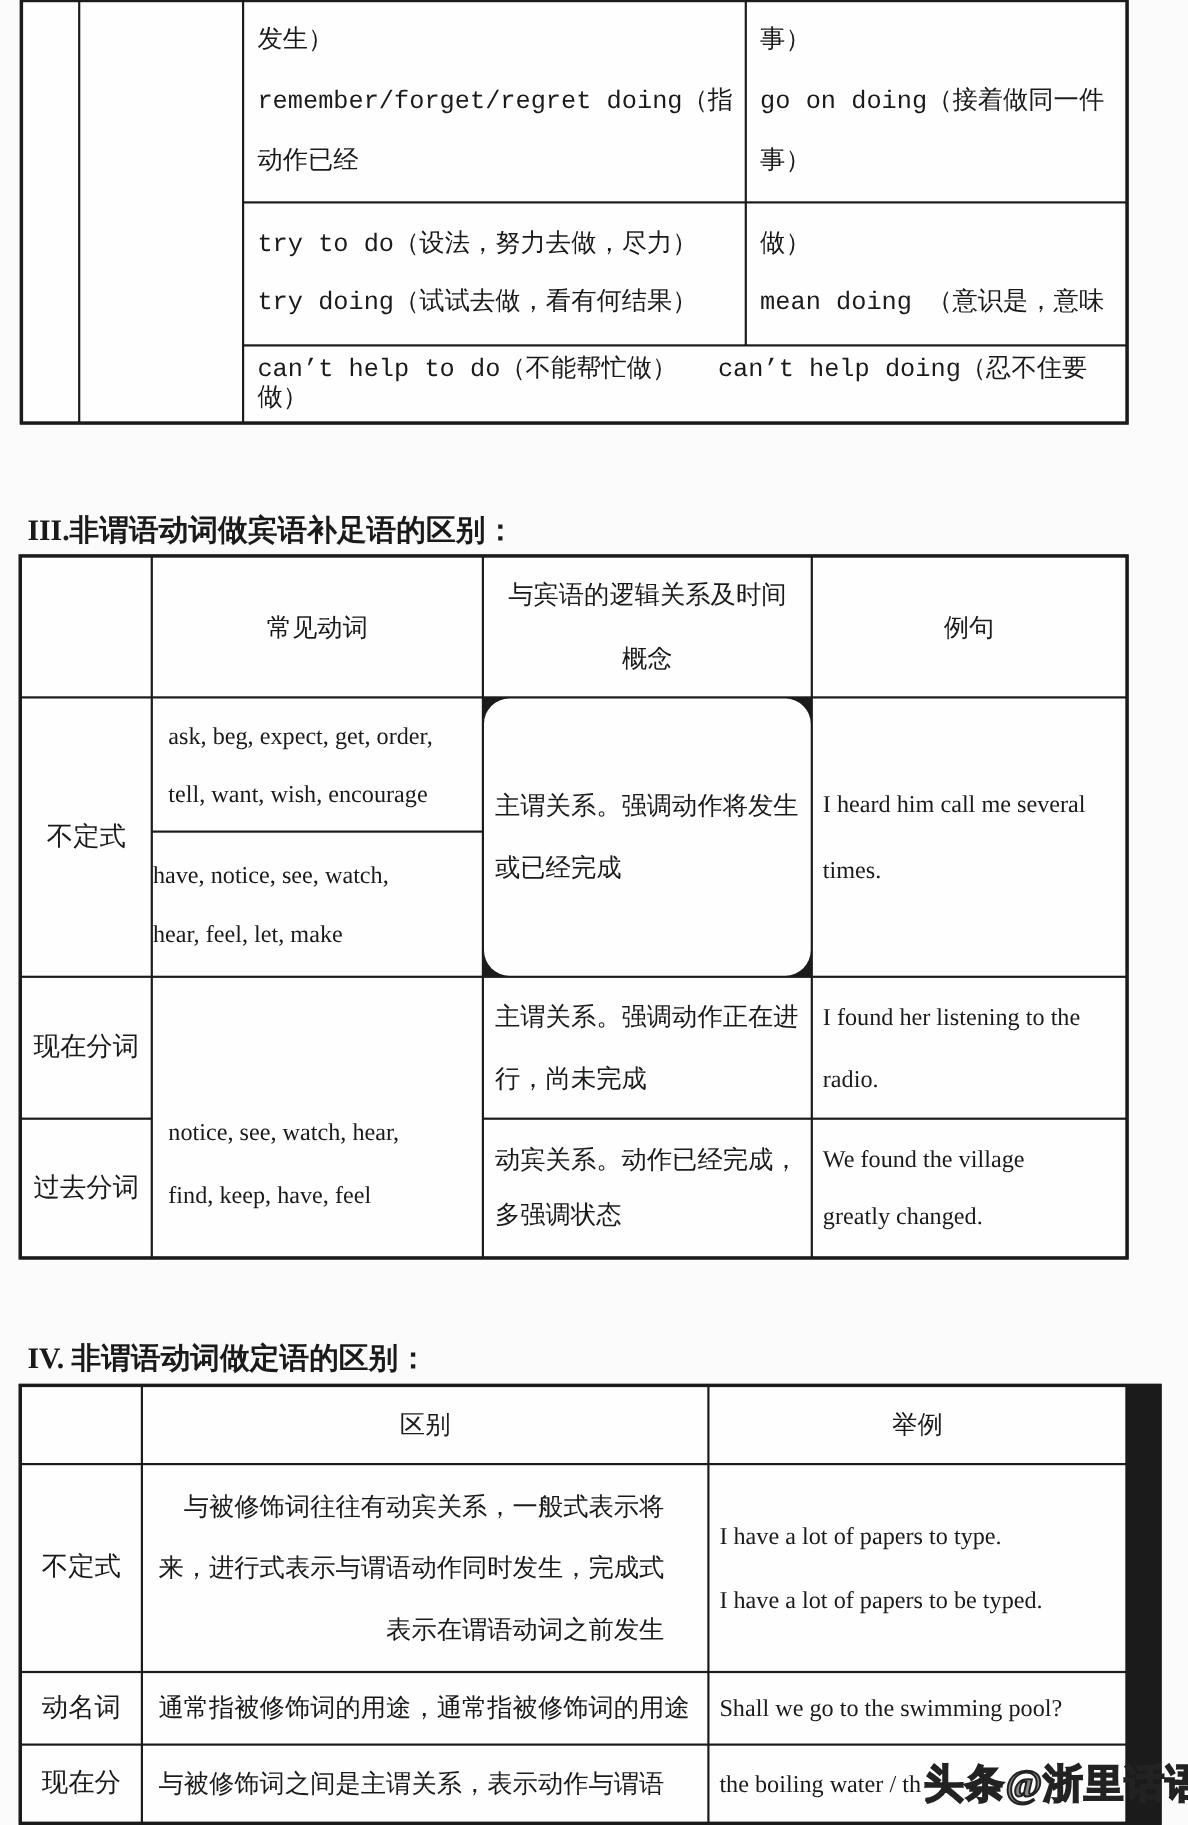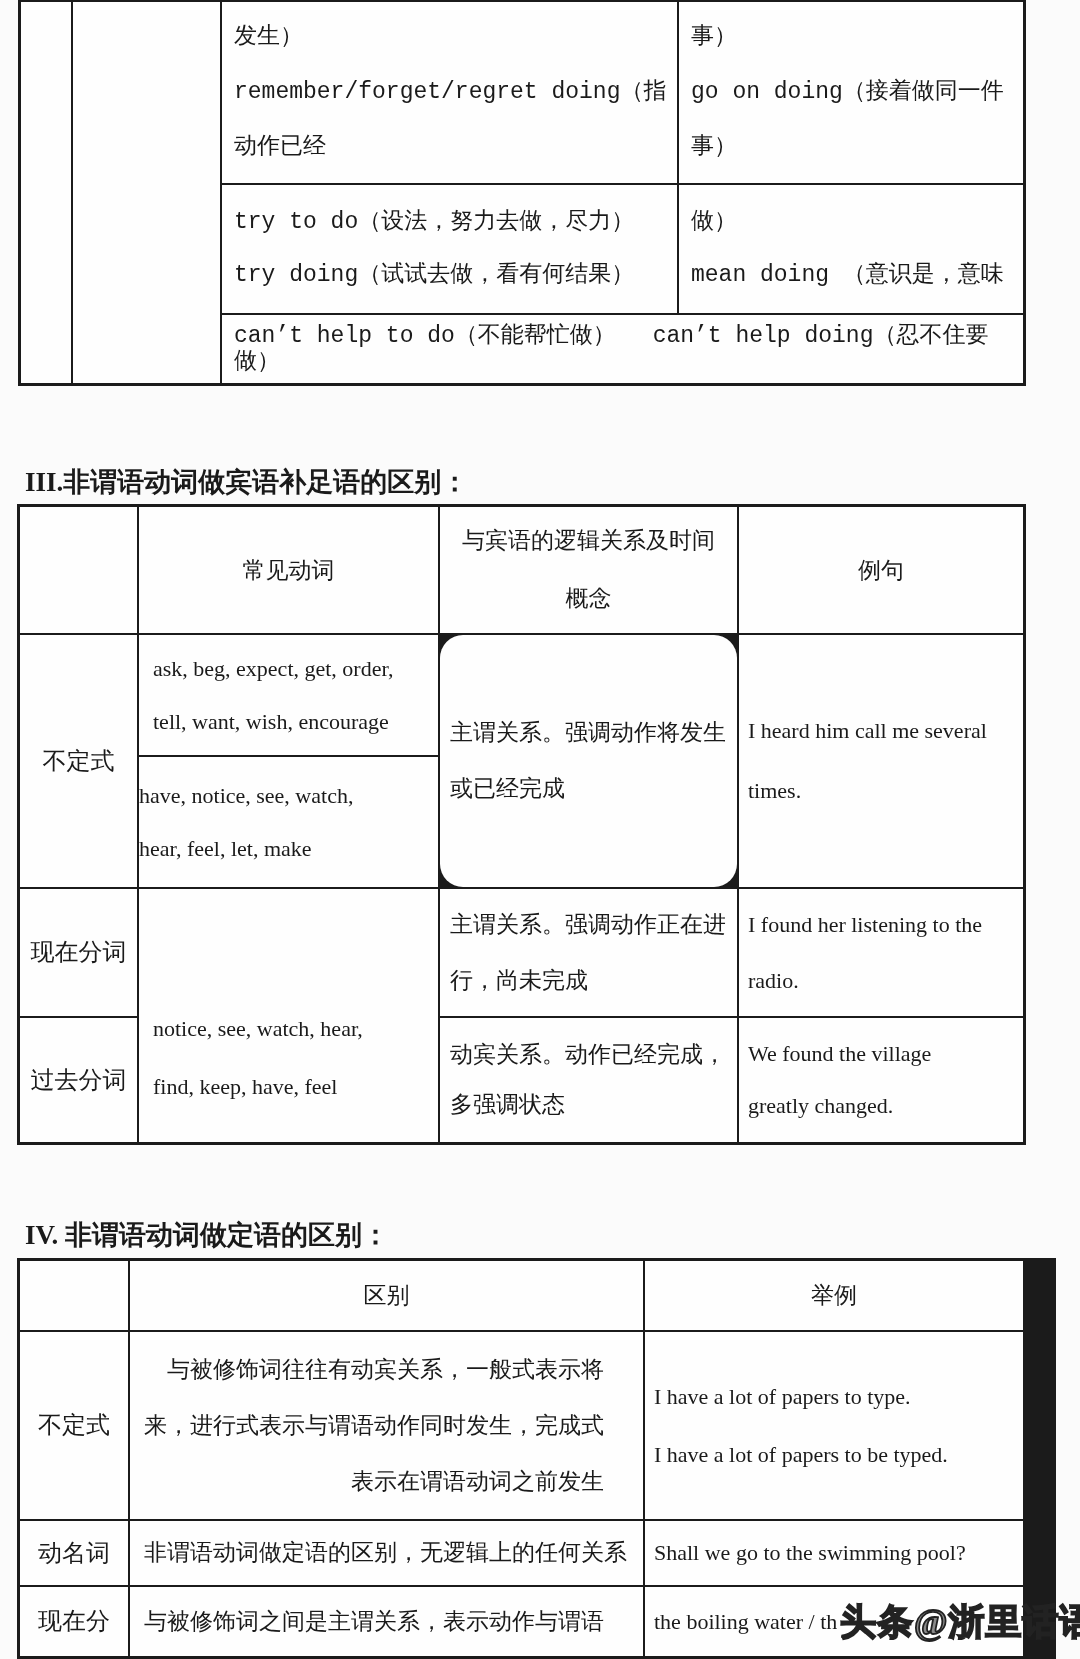--- a/index.html
+++ b/index.html
@@ -184,21 +184,21 @@
     <div class="cell cc" id="t4-h3">举例</div>
 
     <div class="cell cc" id="t4-lab1">不定式</div>
     <div class="cell lft ml" id="t4-diff1">与被修饰词往往有动宾关系，一般式表示将
 来，进行式表示与谓语动作同时发生，完成式
 表示在谓语动词之前发生</div>
     <div class="cell lft ml en" id="t4-ex1">I have a lot of papers to type.
 I have a lot of papers to be typed.</div>
 
     <div class="cell cc" id="t4-lab2">动名词</div>
-    <div class="cell lft" id="t4-diff2">非谓语动词做定语的区别，无逻辑上的任何关系</div>
+    <div class="cell lft" id="t4-diff2">通常指被修饰词的用途，通常指被修饰词的用途</div>
     <div class="cell lft en" id="t4-ex2">Shall we go to the swimming pool?</div>
 
     <div class="cell cc" id="t4-lab3">现在分</div>
     <div class="cell lft" id="t4-diff3">与被修饰词之间是主谓关系，表示动作与谓语</div>
     <div class="cell lft en" id="t4-ex3">the boiling water / th</div>
   </div>
 
   <div id="watermark">头条@浙里话语</div>
 
 </div>

